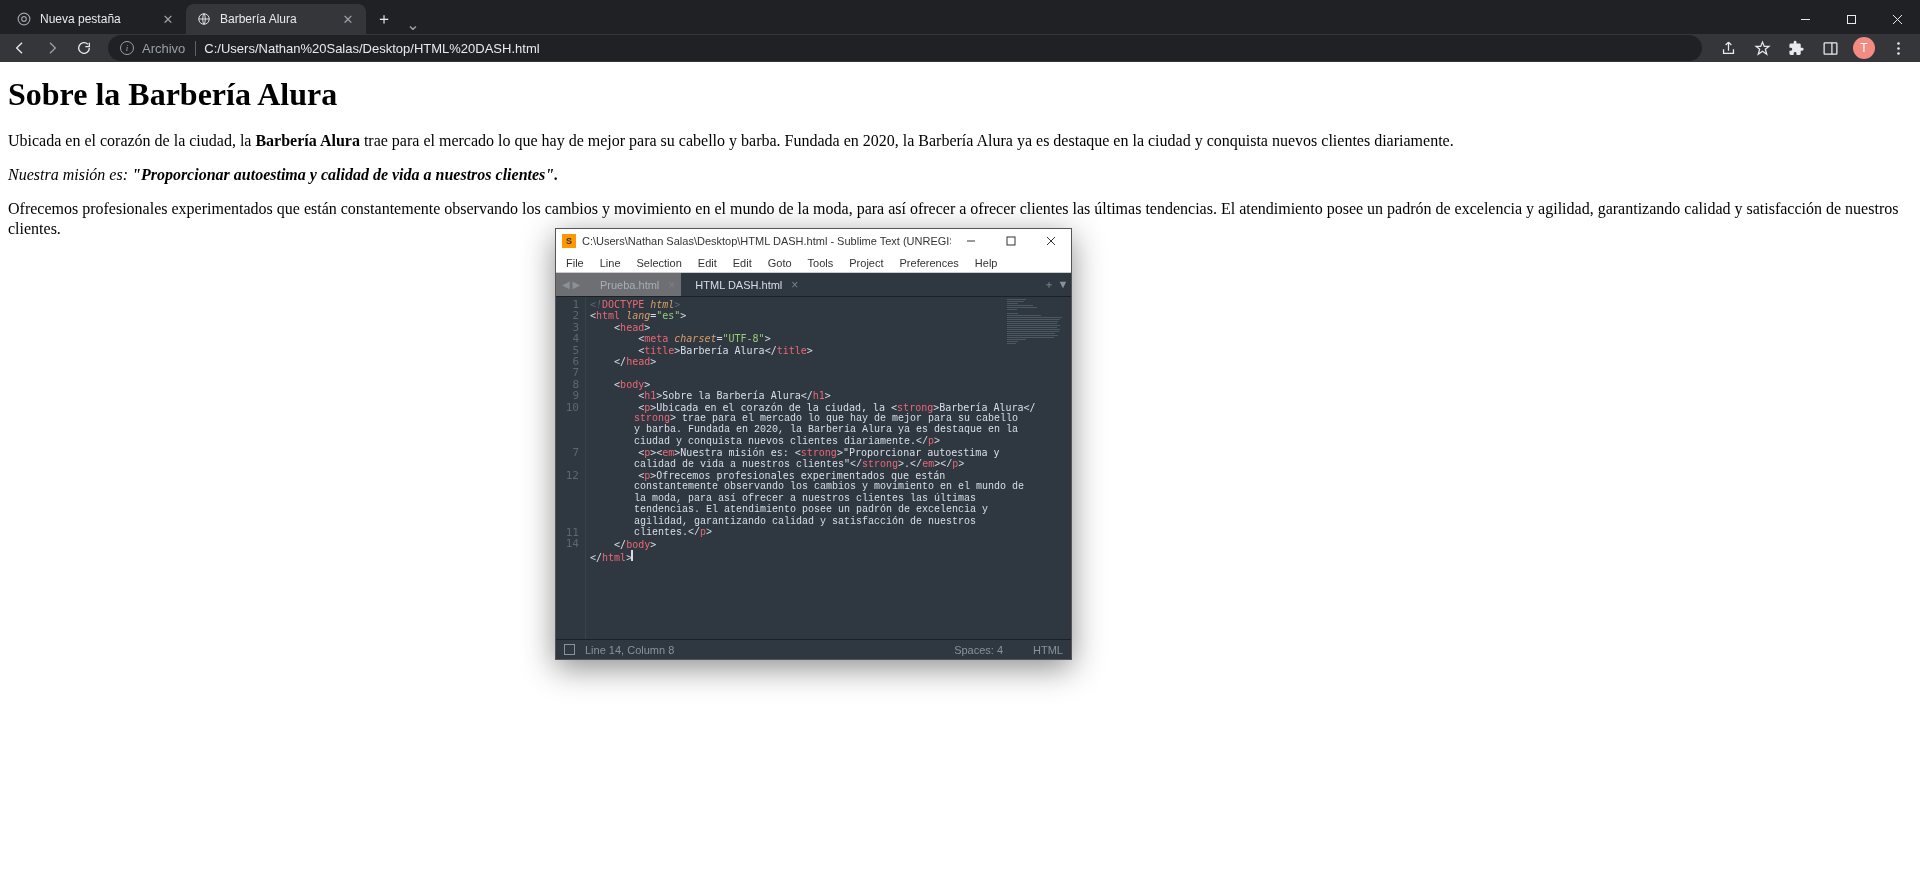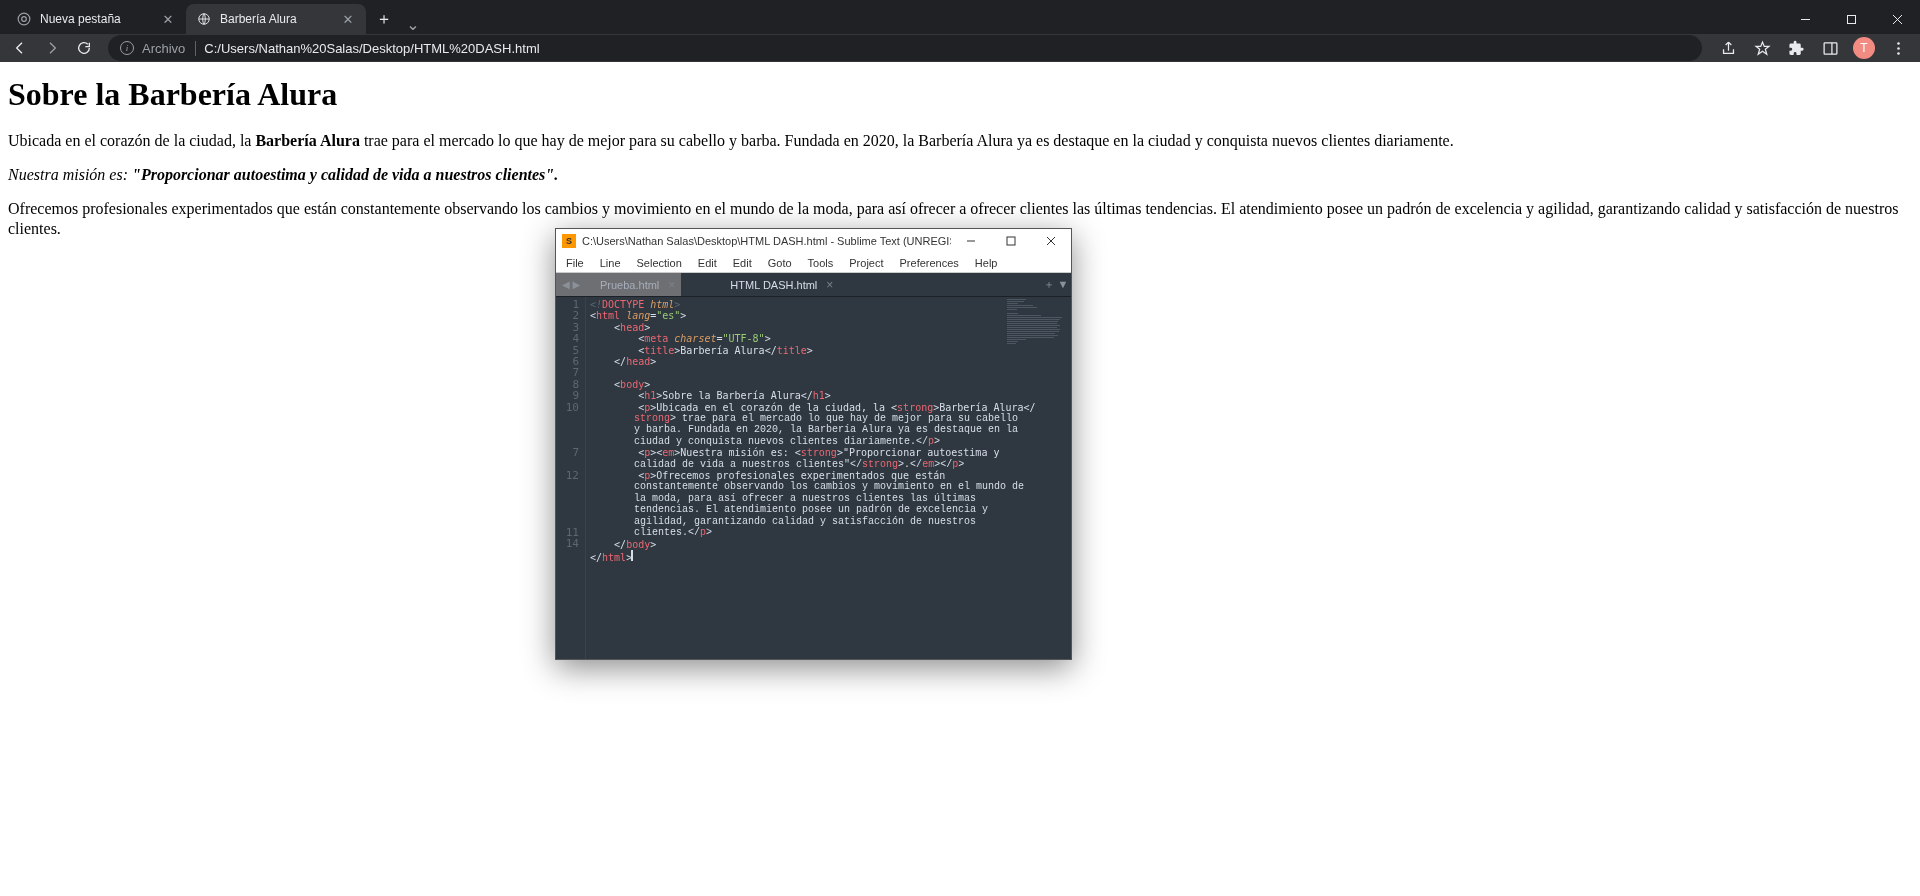--- a/index.html
+++ b/index.html
@@ -44,21 +44,21 @@
   .st-titlebar .st-icon { width:14px; height:14px; background:#ff9800; margin:0 6px; display:flex; align-items:center; justify-content:center; font-size:9px; color:#333; font-weight:bold; }
   .st-title { flex:1; white-space:nowrap; overflow:hidden; }
   .st-winbtns { display:flex; height:100%; }
   .st-winbtn { width:40px; display:flex; align-items:center; justify-content:center; cursor:pointer; }
   .st-winbtn svg { width:10px; height:10px; stroke:#333; stroke-width:1; fill:none; }
   .st-menubar { height:20px; background:#fff; display:flex; align-items:center; font-size:11px; color:#333; padding:0 4px; gap:4px; border-bottom:1px solid #ccc; }
   .st-menu { padding:0 6px; cursor:pointer; }
   .st-tabbar { height:24px; background:#2f3841; display:flex; align-items:stretch; border-bottom:1px solid #1b2127; }
   .st-tabnav { width:30px; display:flex; align-items:center; justify-content:center; color:#8a9199; font-size:10px; background:#6d6f72; gap:2px; }
   .st-tab { display:flex; align-items:center; padding:0 22px 0 14px; font-size:11px; color:#a7adba; position:relative; cursor:pointer; background:#6d6f72; }
-  .st-tab.active { background:#2f3841; color:#d8dee9;margin-left:35px; }
+  .st-tab.active { background:#2f3841; color:#d8dee9; }
   .st-tab-close { position:absolute; right:6px; font-size:12px; color:#7a828a; }
   .st-tab-actions { margin-left:auto; width:30px; display:flex; align-items:center; justify-content:center; gap:4px; color:#8a9199; font-size:11px; }
   .st-body { flex:1; display:flex; overflow:hidden; position:relative; }
   .st-gutter { width:30px; background:#2f3841; color:#5b6773; font-size:11px; text-align:right; padding:2px 6px 2px 0; line-height:11.4px; font-family:Consolas,monospace; border-right:1px solid #39434d; }
   .st-gutter .ln { height:11.4px; }
   .st-gutter .mod { border-left:2px solid #e6b450; margin-left:-2px; padding-left:2px; }
   .st-code { flex:1; background:#2f3841; color:#d8dee9; font-family:Consolas,monospace; font-size:10px; line-height:11.4px; padding:2px 4px; white-space:pre; overflow:hidden; }
   .c-tag { color:#eb6772; }
   .c-attr { color:#db9d63; font-style:italic; }
   .c-str { color:#9acc76; }
@@ -280,13 +280,21 @@
         <div class="mm-line" style="width:86%"></div>
         <div class="mm-line" style="width:84%"></div>
         <div class="mm-line" style="width:78%"></div>
         <div class="mm-line" style="width:82%"></div>
         <div class="mm-line" style="width:76%"></div>
         <div class="mm-line" style="width:30%"></div>
         <div class="mm-line" style="width:18%"></div>
         <div class="mm-line" style="width:14%"></div>
     </div>
   </div>
+  <div class="st-status">
+    <div class="sq"></div>
+    <span>Line 14, Column 8</span>
+    <div class="seg">
+      <span>Spaces: 4</span>
+      <span>HTML</span>
+    </div>
+  </div>
 </div>
 
 </body></html>

